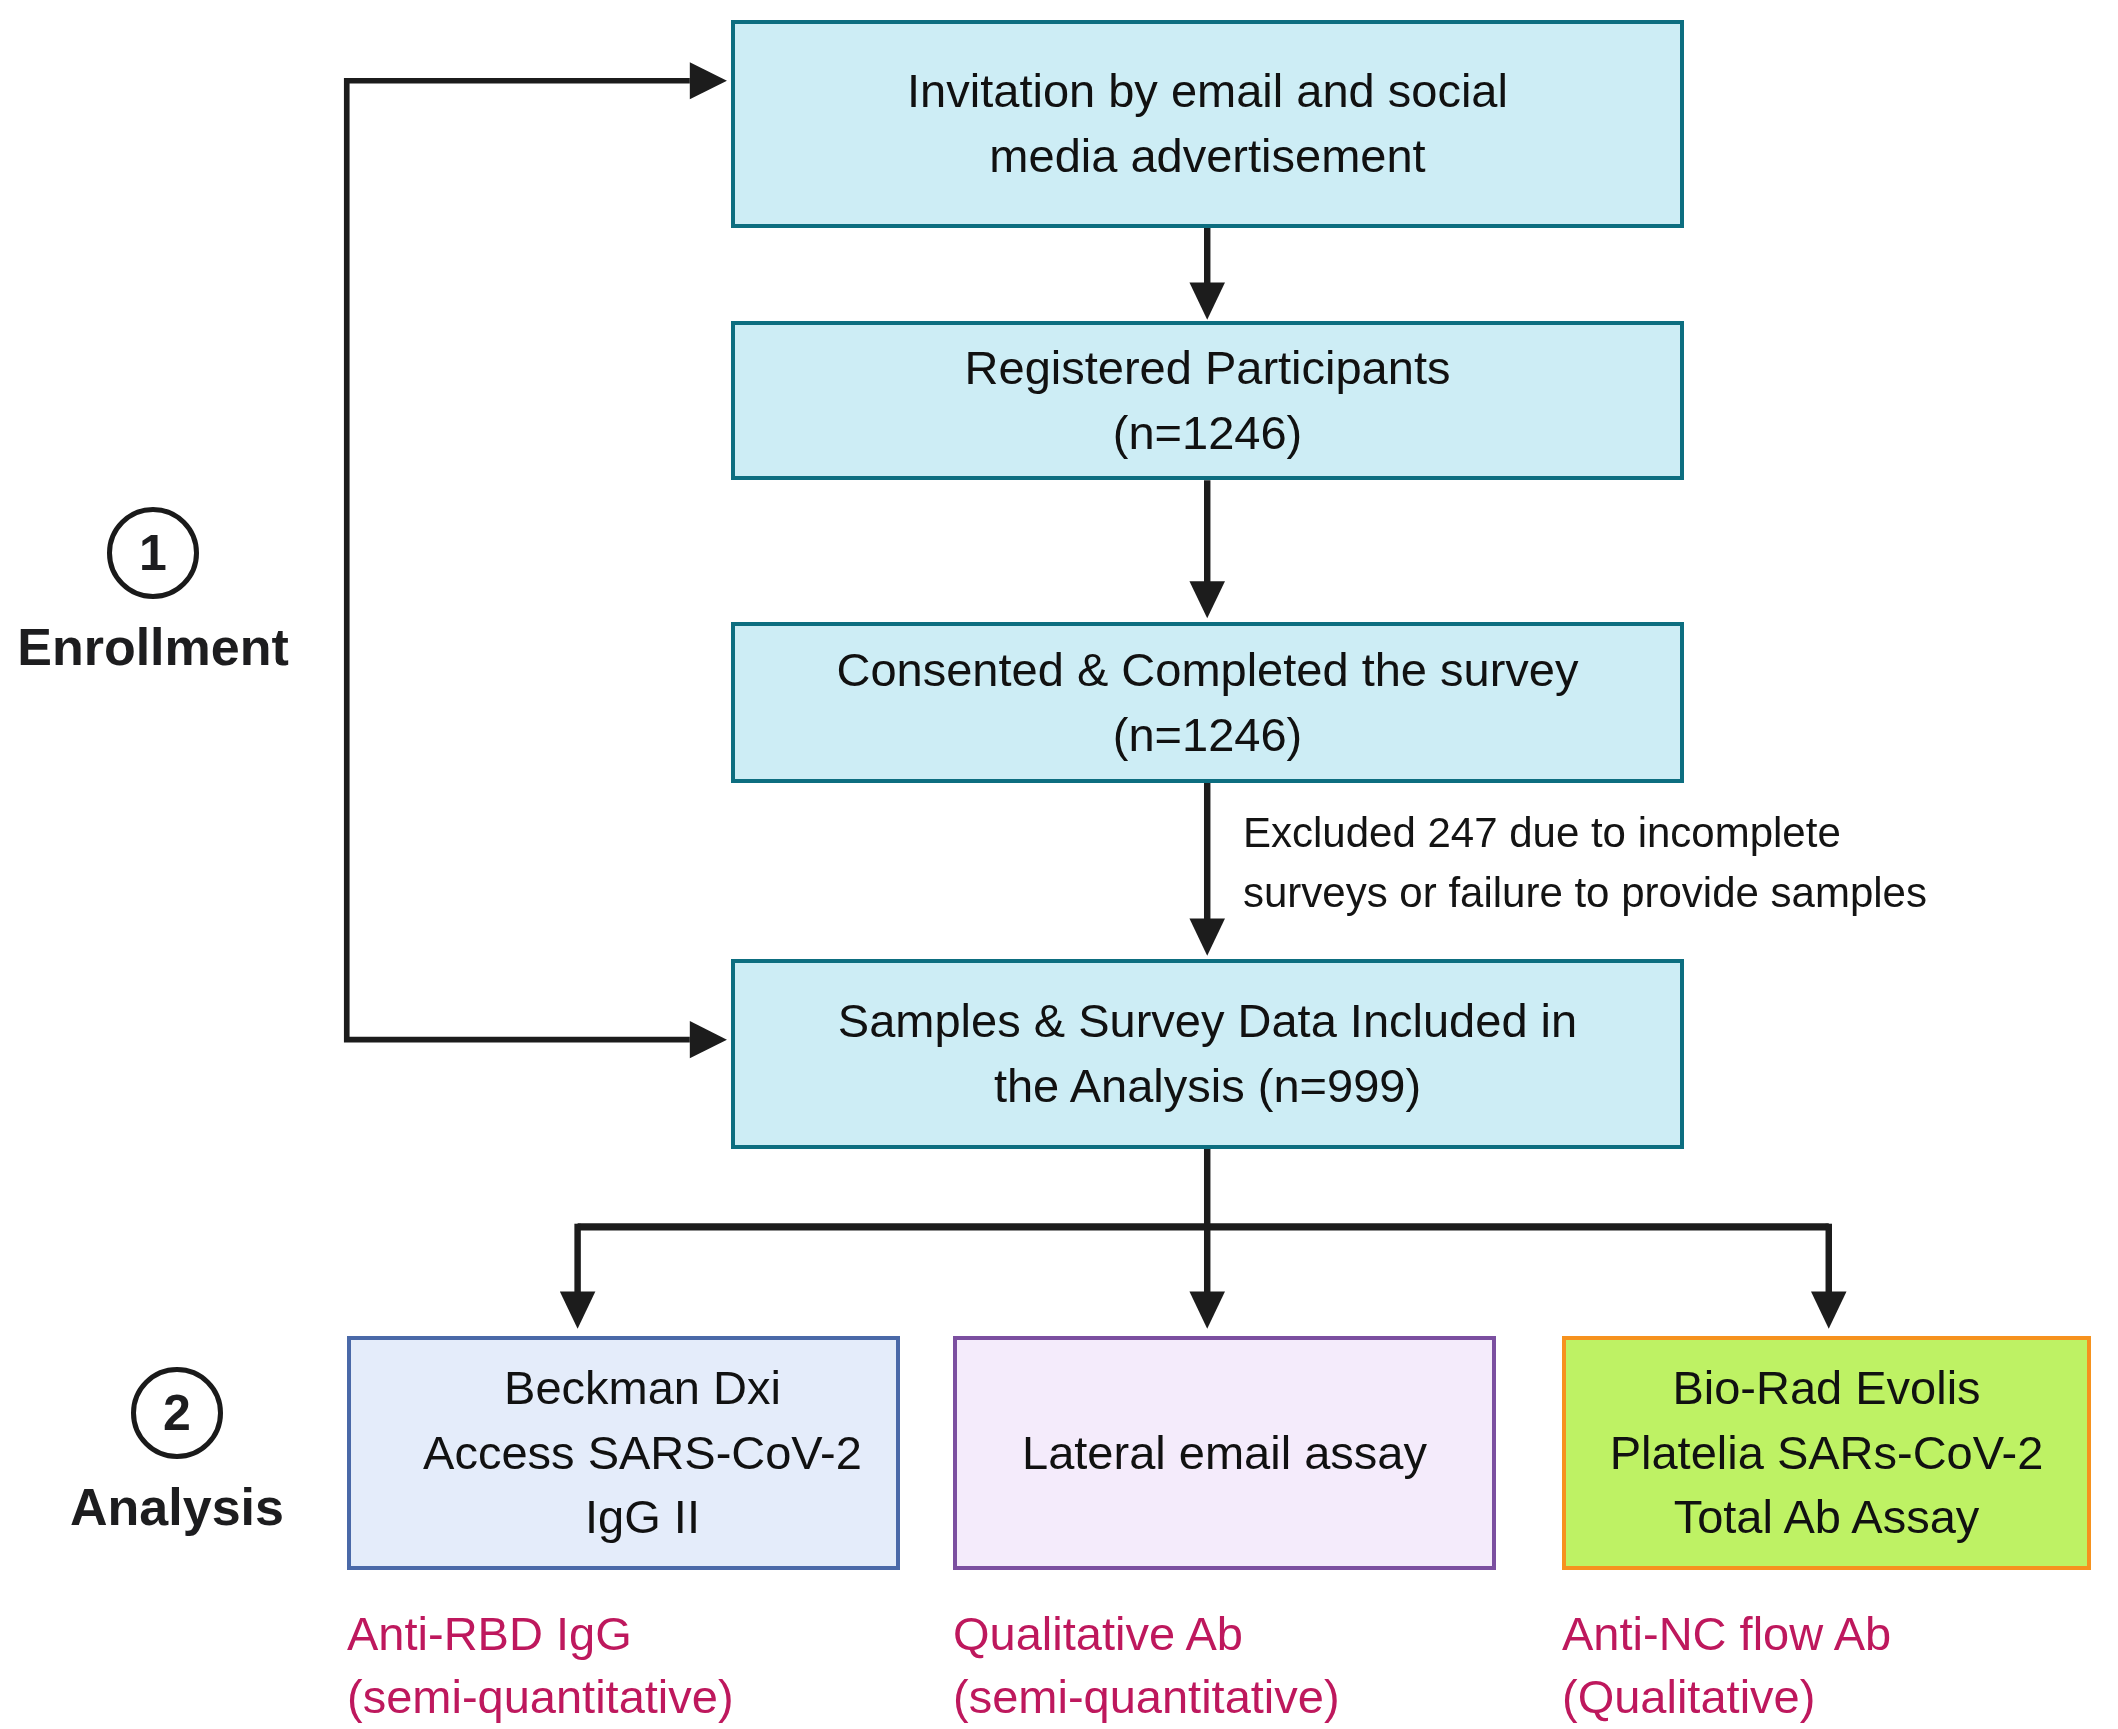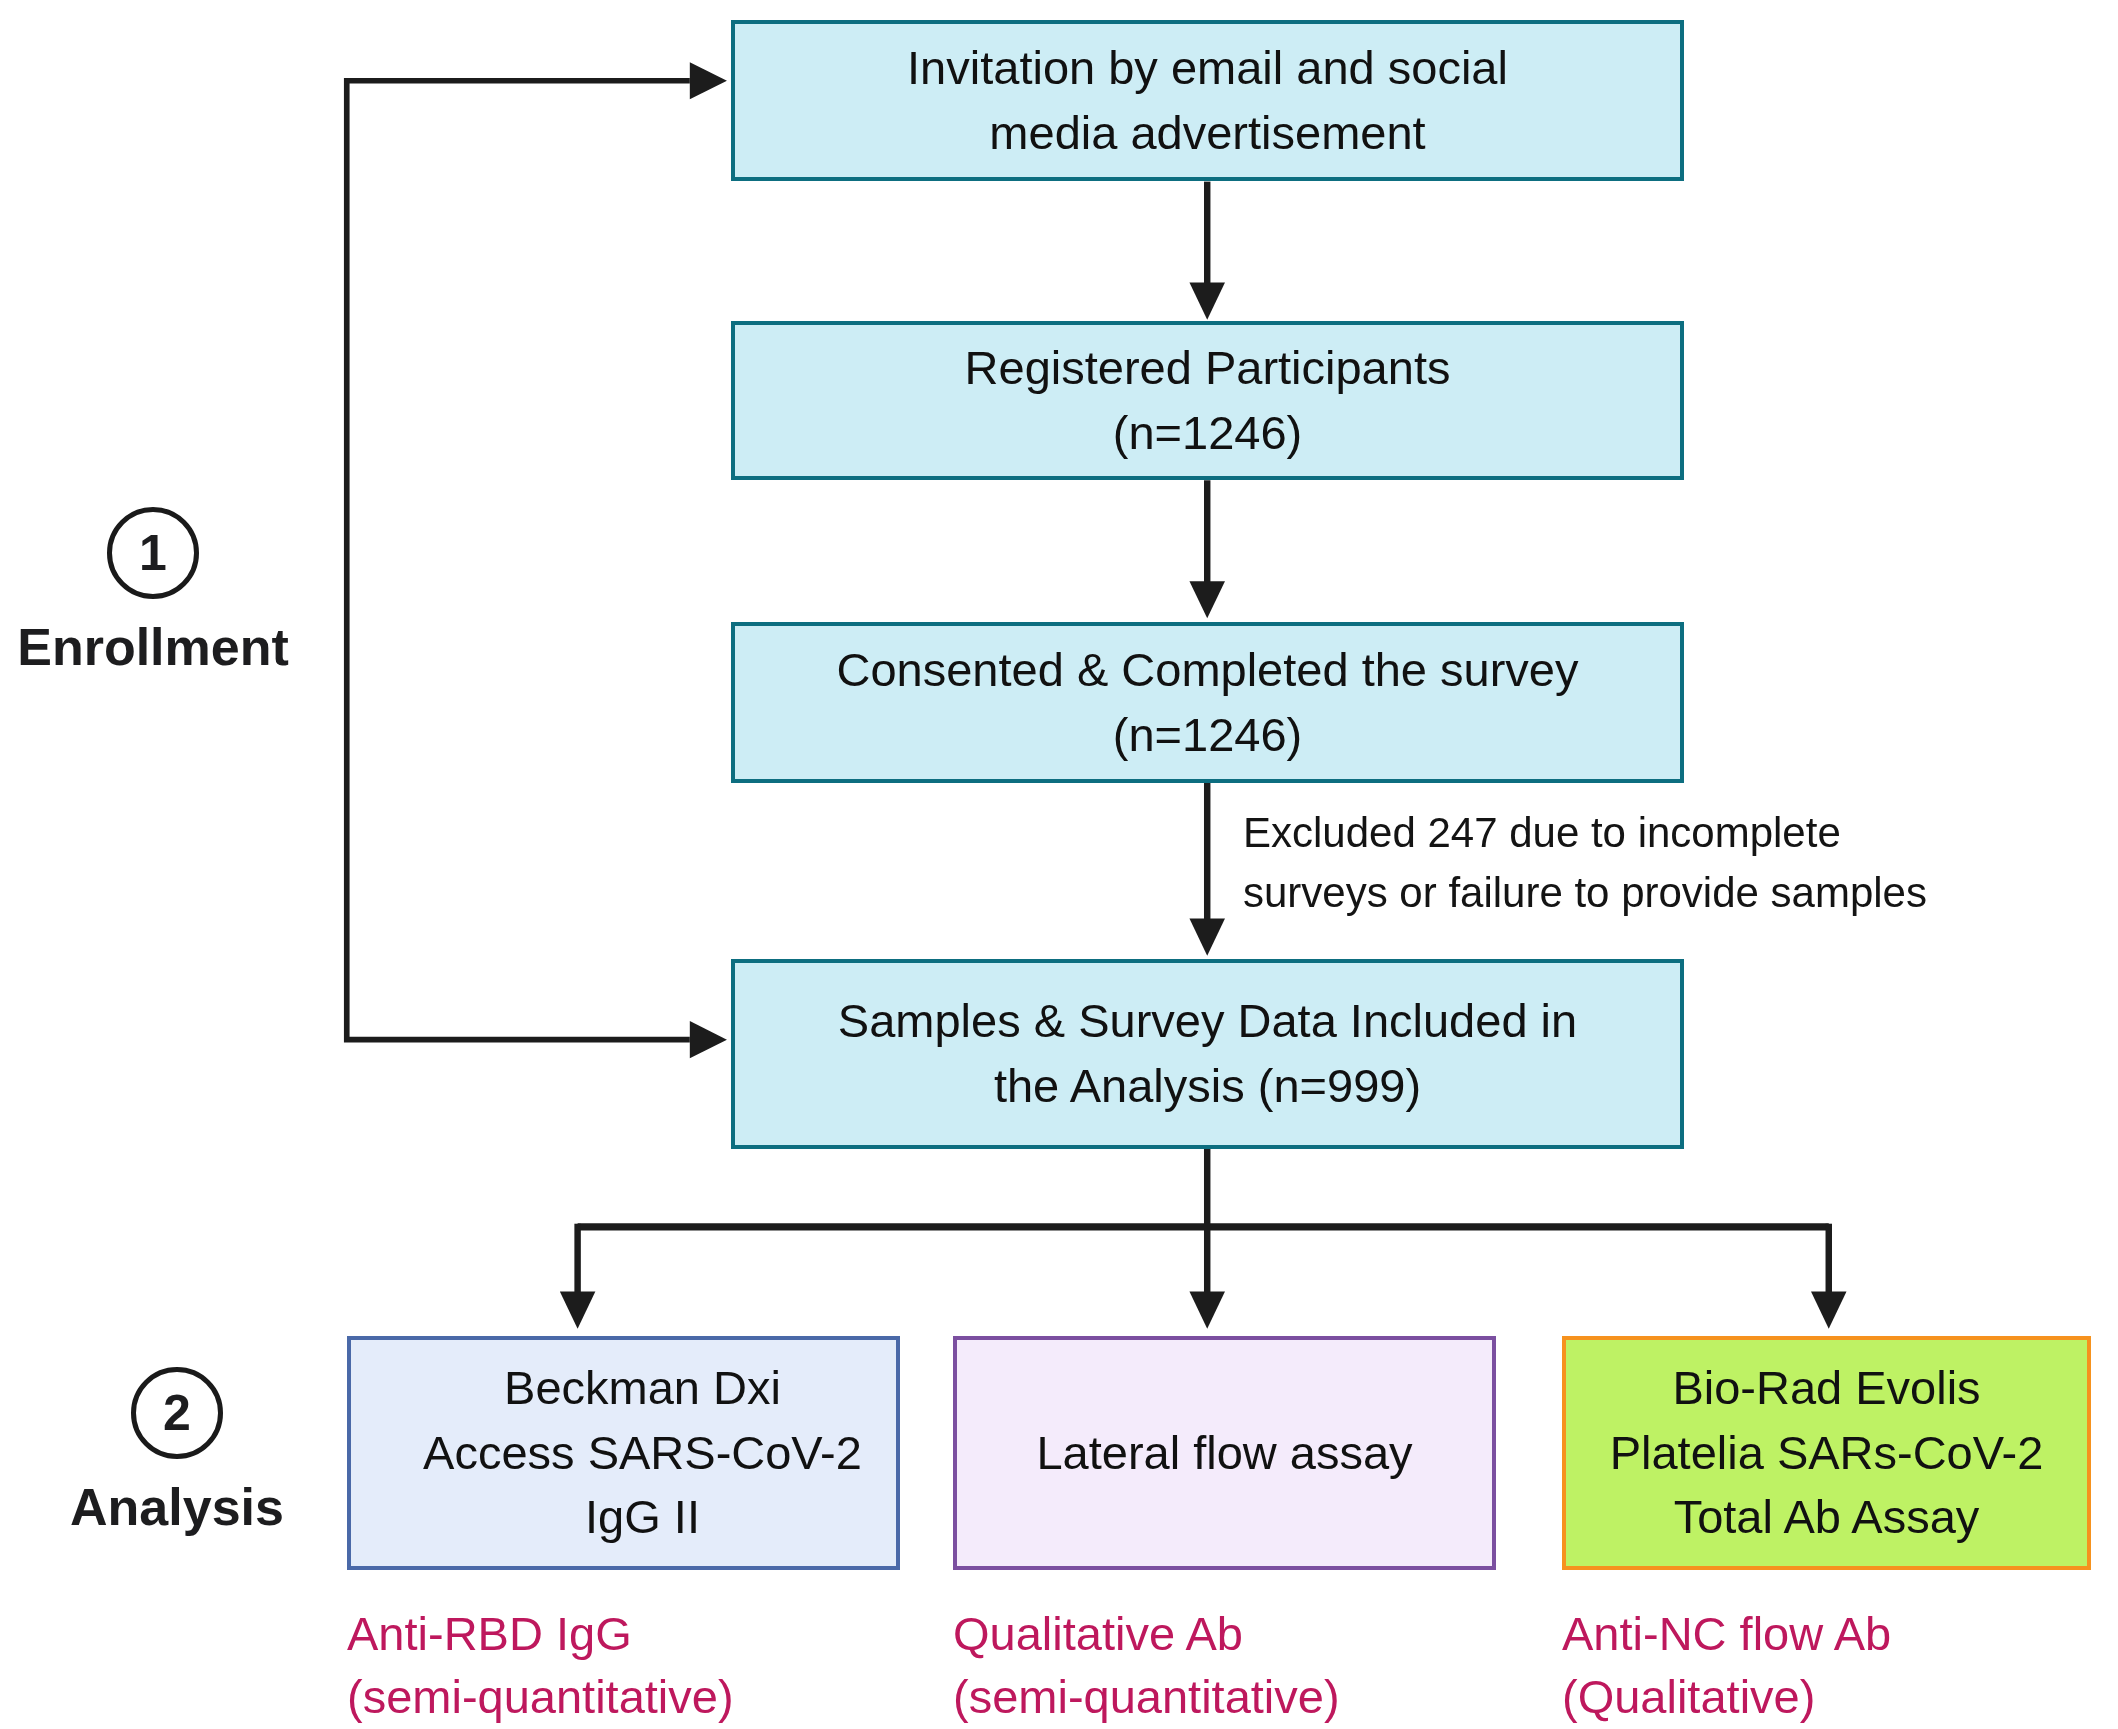--- a/index.html
+++ b/index.html
@@ -16,21 +16,21 @@
   svg.connectors polygon{fill:#1c1c1c;stroke:none;}
 
   .flow-box{
     position:absolute;left:731px;width:953px;
     background:#cdedf5;border:4px solid #0d6e80;
     box-sizing:border-box;
     display:flex;align-items:center;justify-content:center;
     text-align:center;font-size:47px;line-height:1.38;
     white-space:pre-line;z-index:1;
   }
-  #box-invitation{top:20px;height:161px;}
+  #box-invitation{top:20px;height:208px;}
   #box-registered{top:321px;height:159px;}
   #box-consented{top:622px;height:161px;}
   #box-samples{top:959px;height:190px;}
 
   .note{
     position:absolute;left:1243px;top:803px;width:751px;
     font-size:42px;line-height:1.42;text-align:left;
     white-space:pre-line;z-index:1;color:#141414;
   }
 
@@ -132,21 +132,21 @@
 
   <div class="note">Excluded 247 due to incomplete
 surveys or failure to provide samples</div>
 
   <div class="a-box" id="abox-0" style="background-color: rgb(228, 236, 250); border-color: rgb(74, 105, 168);">
     <span>Beckman Dxi
 Access SARS-CoV-2
 IgG II</span>
   </div>
   <div class="a-box" id="abox-1" style="background-color: rgb(244, 235, 251); border-color: rgb(123, 79, 160);">
-    <span>Lateral flow assay</span>
+    <span>Lateral email assay</span>
   </div>
   <div class="a-box" id="abox-2" style="background-color: #bef264; border-color: rgb(246, 146, 30);">
     <span>Bio-Rad Evolis
 Platelia SARs-CoV-2
 Total Ab Assay</span>
   </div>
 
   <div class="caption" id="cap-0">Anti-RBD IgG
 (semi-quantitative)</div>
   <div class="caption" id="cap-1">Qualitative Ab

